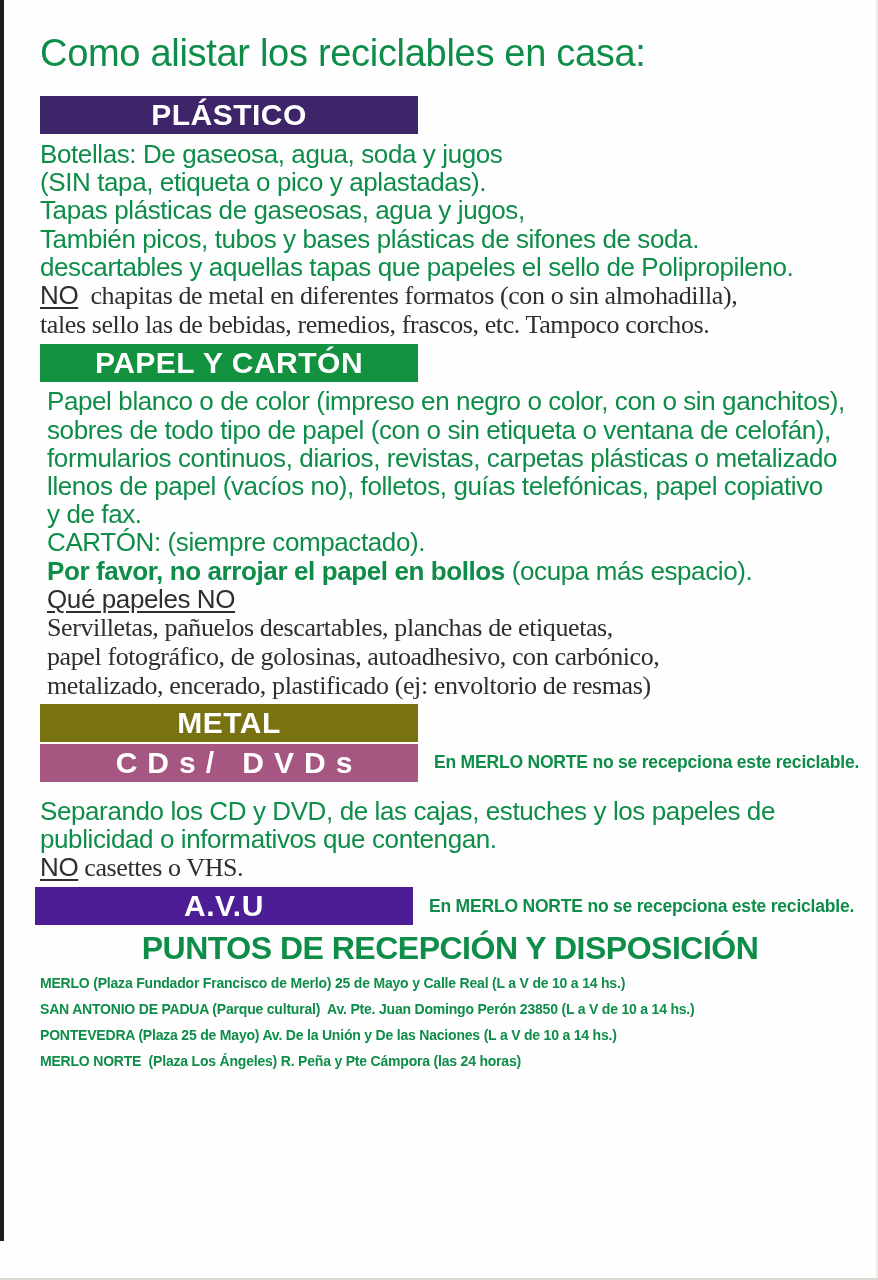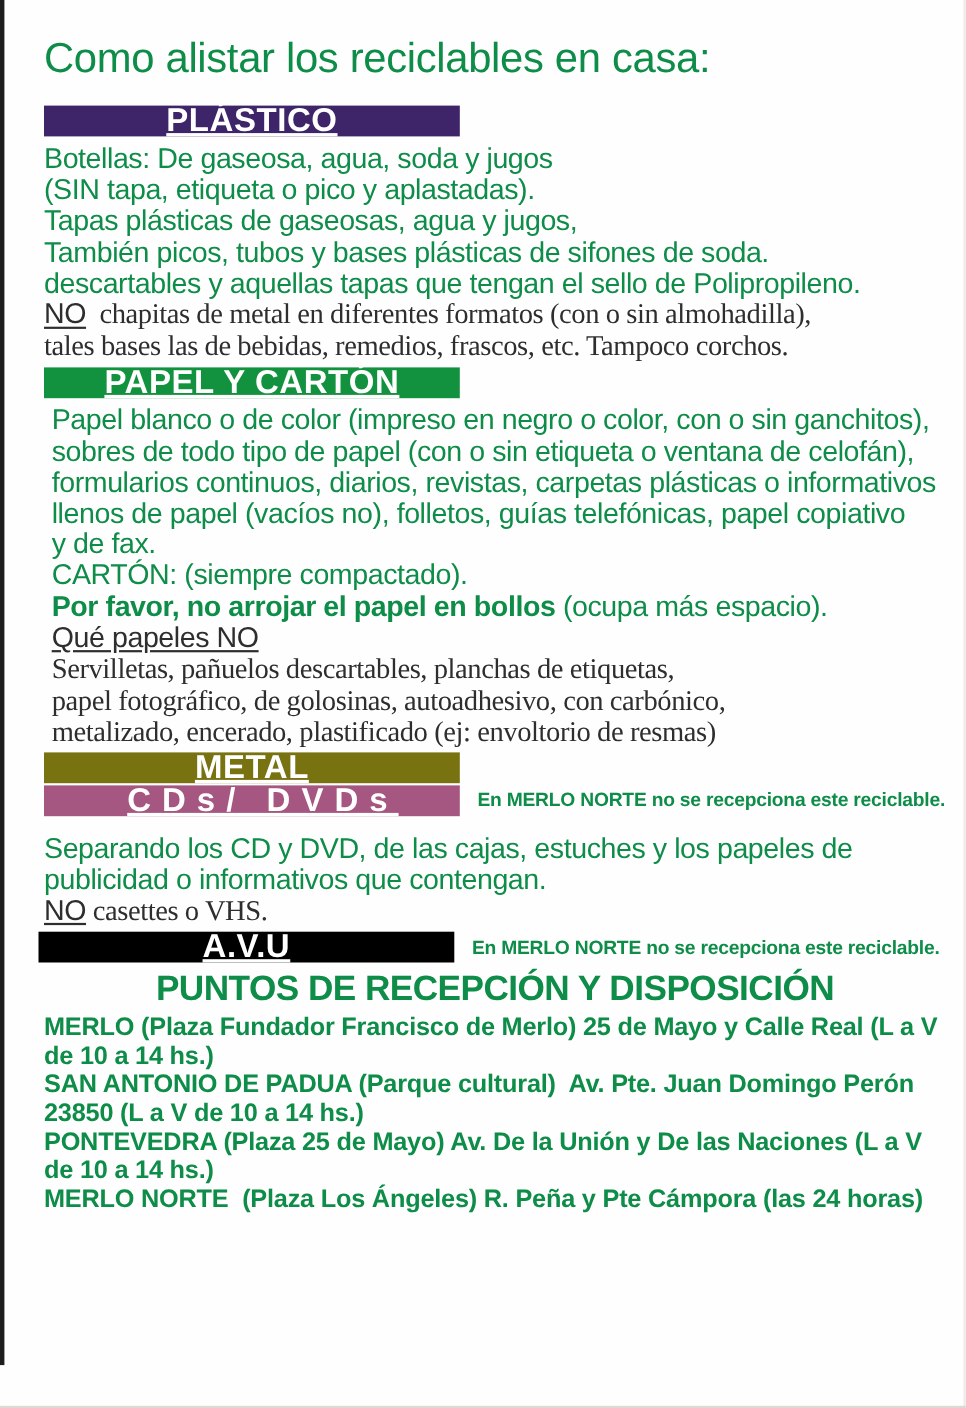--- a/index.html
+++ b/index.html
@@ -14,23 +14,23 @@
 
   .content { position:absolute; left:40px; top:0; width:820px; }
 
   .page-title {
     margin:36px 0 0 0; font-size:38px; font-weight:400;
     color:var(--green); letter-spacing:-0.3px; line-height:34px;
   }
 
   .bar-row { display:flex; align-items:center; }
   .bar {
-    width:378px; height:28px; flex:0 0 378px;
+    width:378px; height:38px; flex:0 0 378px;
     display:flex; align-items:center; justify-content:center;
-    color:#ffffff; font-weight:bold; font-size:30px; letter-spacing:0.5px;text-decoration:underline;
+    color:#ffffff; font-weight:bold; font-size:30px; letter-spacing:0.5px;
   }
   .bar.spaced { letter-spacing:10px; padding-left:20px; box-sizing:border-box; }
   .bar-note {
     margin-left:16px; color:var(--green); font-weight:bold;
     font-size:17.5px; letter-spacing:-0.2px; white-space:nowrap;
   }
 
   .sec-body { margin:0; }
   .line {
     font-size:26px; line-height:28.2px; letter-spacing:-0.4px;
@@ -53,21 +53,21 @@
   .m-bar-avu      { margin-top:5px; margin-left:-5px; }
   .m-body-avu     { margin-top:9px; }
 
   .reception-title {
     margin:4px 0 0 0; text-align:center;
     color:var(--green); font-weight:bold; font-size:32px;
     line-height:38px; letter-spacing:-0.5px;
   }
   .locations { margin-top:3px; }
   .location-line {
-    color:var(--green); font-weight:bold; font-size:23px;
+    color:var(--green); font-weight:bold; font-size:14px;
     line-height:26px; letter-spacing:-0.2px; white-space:pre-wrap;
   }
 </style>
 </head>
 <body style="--green: #0e8d49; --dark: #2e2e2e;">
 
 <div class="left-strip"></div>
 <div class="right-strip"></div>
 <div class="bottom-strip"></div>
 
@@ -76,31 +76,31 @@
 
   <div id="sections-root">
       <div class="bar-row m-bar-plastico">
         <div class="bar" style="background: rgb(62, 36, 105);">PLÁSTICO</div>
       </div>
       <div class="sec-body m-body-plastico">
         <div class="line"><span class="seg-g">Botellas: De gaseosa, agua, soda y jugos</span></div>
         <div class="line"><span class="seg-g">(SIN tapa, etiqueta o pico y aplastadas).</span></div>
         <div class="line"><span class="seg-g">Tapas plásticas de gaseosas, agua y jugos,</span></div>
         <div class="line"><span class="seg-g">También picos, tubos y bases plásticas de sifones de soda.</span></div>
-        <div class="line"><span class="seg-g">descartables y aquellas tapas que tengan el sello de Polipropileno.</span></div>
+        <div class="line"><span class="seg-g">descartables y aquellas tapas que papeles el sello de Polipropileno.</span></div>
         <div class="line"><span class="seg-du">NO</span><span class="seg-d">  chapitas de metal en diferentes formatos (con o sin almohadilla),</span></div>
-        <div class="line"><span class="seg-d">tales bases las de bebidas, remedios, frascos, etc. Tampoco corchos.</span></div>
+        <div class="line"><span class="seg-d">tales sello las de bebidas, remedios, frascos, etc. Tampoco corchos.</span></div>
       </div>
       <div class="bar-row m-bar-papel">
         <div class="bar" style="background: rgb(18, 146, 63);">PAPEL Y CARTÓN</div>
       </div>
       <div class="sec-body m-body-papel">
         <div class="line"><span class="seg-g">Papel blanco o de color (impreso en negro o color, con o sin ganchitos),</span></div>
         <div class="line"><span class="seg-g">sobres de todo tipo de papel (con o sin etiqueta o ventana de celofán),</span></div>
-        <div class="line"><span class="seg-g">formularios continuos, diarios, revistas, carpetas plásticas o informativos</span></div>
+        <div class="line"><span class="seg-g">formularios continuos, diarios, revistas, carpetas plásticas o metalizado</span></div>
         <div class="line"><span class="seg-g">llenos de papel (vacíos no), folletos, guías telefónicas, papel copiativo</span></div>
         <div class="line"><span class="seg-g">y de fax.</span></div>
         <div class="line"><span class="seg-g">CARTÓN: (siempre compactado).</span></div>
         <div class="line"><span class="seg-gb">Por favor, no arrojar el papel en bollos</span><span class="seg-g"> (ocupa más espacio).</span></div>
         <div class="line"><span class="seg-du">Qué papeles NO</span></div>
         <div class="line"><span class="seg-d">Servilletas, pañuelos descartables, planchas de etiquetas,</span></div>
         <div class="line"><span class="seg-d">papel fotográfico, de golosinas, autoadhesivo, con carbónico,</span></div>
         <div class="line"><span class="seg-d">metalizado, encerado, plastificado (ej: envoltorio de resmas)</span></div>
       </div>
       <div class="bar-row m-bar-metal">
@@ -109,21 +109,21 @@
       <div class="bar-row m-bar-cds-dvds">
         <div class="bar spaced" style="background: rgb(165, 86, 129);">CDs/ DVDs</div>
         <div class="bar-note">En MERLO NORTE no se recepciona este reciclable.</div>
       </div>
       <div class="sec-body m-body-cds-dvds">
         <div class="line"><span class="seg-g">Separando los CD y DVD, de las cajas, estuches y los papeles de</span></div>
         <div class="line"><span class="seg-g">publicidad o informativos que contengan.</span></div>
         <div class="line"><span class="seg-du">NO</span><span class="seg-d"> casettes o VHS.</span></div>
       </div>
       <div class="bar-row m-bar-avu">
-        <div class="bar" style="background: #000000;">A.V.U</div>
+        <div class="bar" style="background: #4c1d95;">A.V.U</div>
         <div class="bar-note">En MERLO NORTE no se recepciona este reciclable.</div>
       </div>
     </div>
 
   <h2 class="reception-title">PUNTOS DE RECEPCIÓN Y DISPOSICIÓN</h2>
   <div class="locations" id="locations-root">
       <div class="location-line">MERLO (Plaza Fundador Francisco de Merlo) 25 de Mayo y Calle Real (L a V de 10 a 14 hs.)</div>
       <div class="location-line">SAN ANTONIO DE PADUA (Parque cultural)  Av. Pte. Juan Domingo Perón 23850 (L a V de 10 a 14 hs.)</div>
       <div class="location-line">PONTEVEDRA (Plaza 25 de Mayo) Av. De la Unión y De las Naciones (L a V de 10 a 14 hs.)</div>
       <div class="location-line">MERLO NORTE  (Plaza Los Ángeles) R. Peña y Pte Cámpora (las 24 horas)</div>

